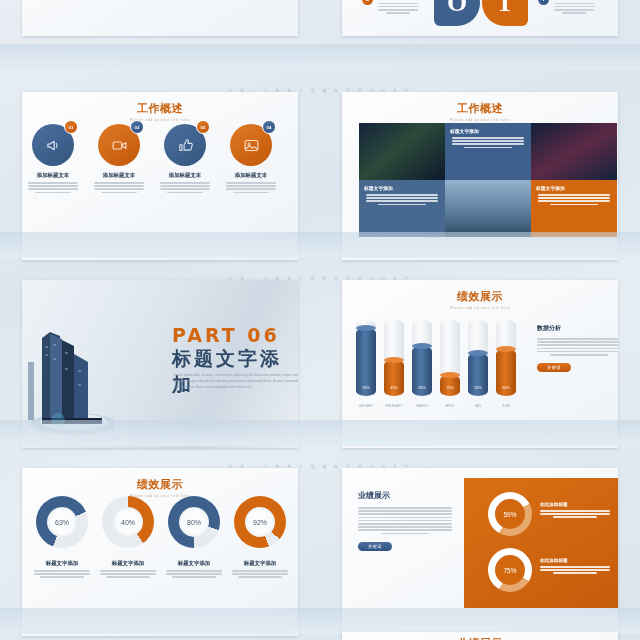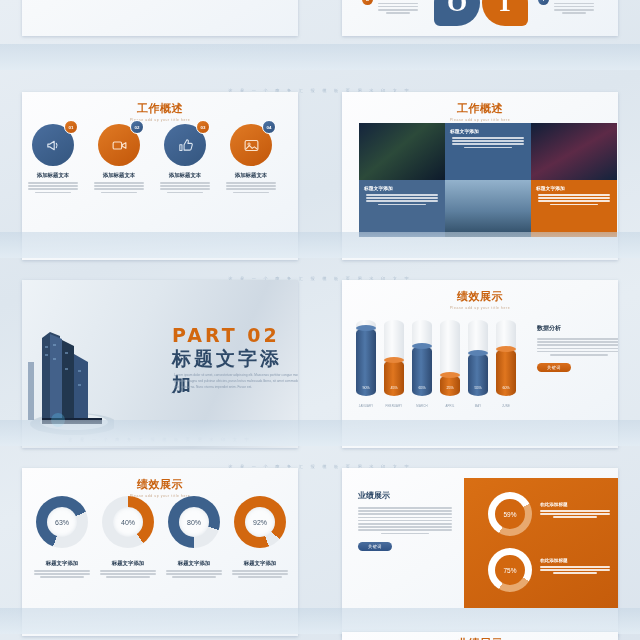--- a/index.html
+++ b/index.html
@@ -276,21 +276,21 @@
             <rect x="17" y="40" width="3" height="2"></rect>
           <rect x="25" y="30" width="3" height="2"></rect>
             <rect x="25" y="44" width="3" height="2"></rect>
           <rect x="37" y="38" width="3" height="2"></rect>
             <rect x="37" y="54" width="3" height="2"></rect>
           <rect x="50" y="56" width="3" height="2"></rect>
             <rect x="50" y="70" width="3" height="2"></rect>
         </g>
         <circle cx="30" cy="106" r="7" fill="#59d4ff" opacity=".25"></circle>
       </svg>
-      <div class="p-num">PART 02</div>
+      <div class="p-num">PART 06</div>
       <div class="p-cn">标题文字添加</div>
       <div class="p-lorem">Lorem ipsum dolor sit amet, consectetuer adipiscing elit. Maecenas porttitor congue massa. Fusce posuere, magna sed pulvinar ultricies, purus lectus malesuada libero, sit amet commodo magna eros quis urna. Nunc viverra imperdiet enim. Fusce est.</div>
       <div class="watermark" style="left:0;width:276px;bottom:6px;">这 是 一 个 商 务 汇 报 模 板 页 眉 水 印 文 字</div>
     </div>
   </div>
 
   <div class="cell" style="position:absolute;left:320px;top:268px;height:190px;">
     <div class="slide" style="top:12px;bottom:10px;">
       <div class="s-title">绩效展示</div>
       <div class="s-sub">Please add up your title here</div>

